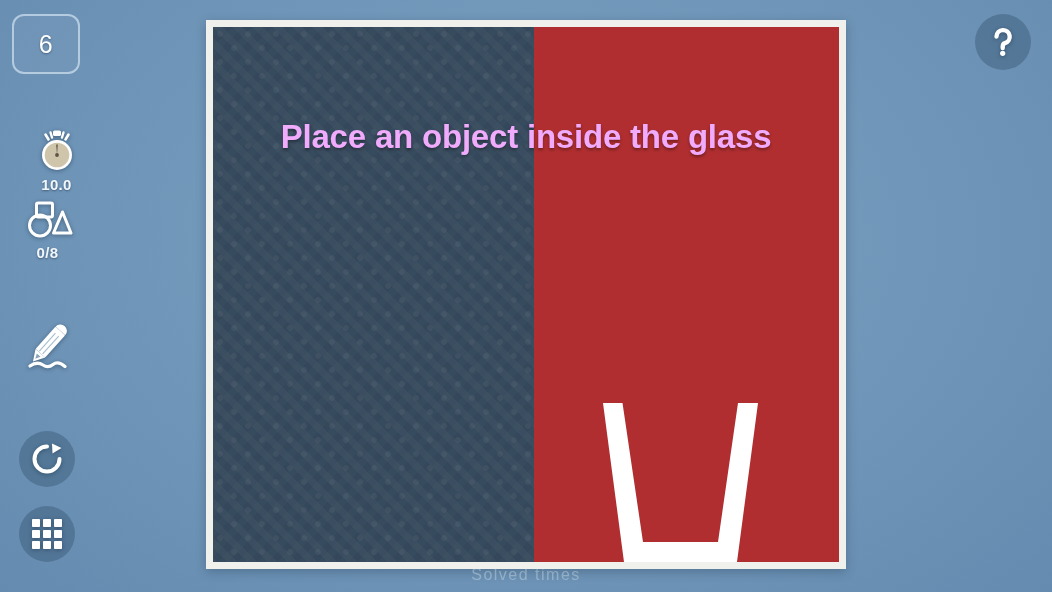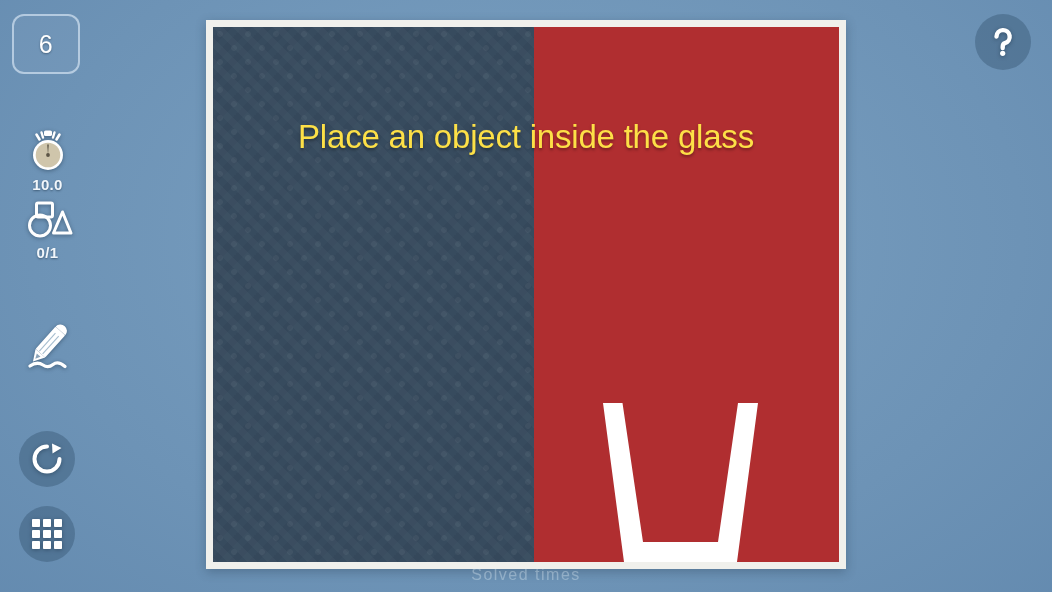--- a/index.html
+++ b/index.html
@@ -50,21 +50,21 @@
   }
 
   .stat-block {
     position: absolute;
     left: 0;
     width: 95px;
     display: flex;
     flex-direction: column;
     align-items: center;
   }
-  #stat-timer { top: 128px; }
+  #stat-timer { top: 128px; margin-left: 9px; }
   #stat-shapes { top: 200px; }
 
   .stat-label {
     margin-top: 2px;
     color: #f2f7fb;
     font-size: 15px;
     font-weight: bold;
     letter-spacing: 0.3px;
     text-shadow: 0 1px 2px rgba(20,40,60,0.5);
   }
@@ -135,23 +135,23 @@
     right: 0;
     height: 100%;
     background: #b02e30;
   }
 
   #prompt-text {
     position: absolute;
     left: 0; right: 0;
     top: 91px;
     text-align: center;
-    color: #fde047;
+    color: #f0abfc;
     font-size: 33px;
-    font-weight: 400;
+    font-weight: 700;
     letter-spacing: -0.2px;
     text-shadow: 0 2px 3px rgba(0,0,0,0.35);
     white-space: nowrap;
   }
 
   
   #glass {
     position: absolute;
     left: 390px;
     bottom: 0;
@@ -203,21 +203,21 @@
     </div>
 
     <div class="stat-block" id="stat-shapes">
       <span>
         <svg class="icon-svg" width="50" height="42" viewBox="0 0 50 42">
           <rect x="13.5" y="3" width="16" height="14" rx="1.5" fill="none" stroke="#ffffff" stroke-width="3"></rect>
           <path d="M30.5 33 L39.5 12 L48 33 Z" fill="none" stroke="#ffffff" stroke-width="3" stroke-linejoin="round"></path>
           <circle cx="17" cy="25.5" r="10.5" fill="none" stroke="#ffffff" stroke-width="3"></circle>
         </svg>
       </span>
-      <span class="stat-label">0/1</span>
+      <span class="stat-label">0/8</span>
     </div>
 
     <div class="tool-icon" id="tool-pencil">
       <span>
         <svg class="icon-svg" width="52" height="52" viewBox="0 0 52 52">
           <g transform="rotate(42 26 22)">
             <rect x="20" y="4" width="13" height="30" rx="1" fill="#ffffff"></rect>
             <path d="M20 4 a6.5 6.5 0 0 1 13 0 Z" fill="#ffffff"></path>
             <path d="M20 34 L26.5 45 L33 34 Z" fill="#ffffff"></path>
             <path d="M24 36.5 L26.5 41.5 L29 36.5 Z" fill="#8ba4ba"></path>

